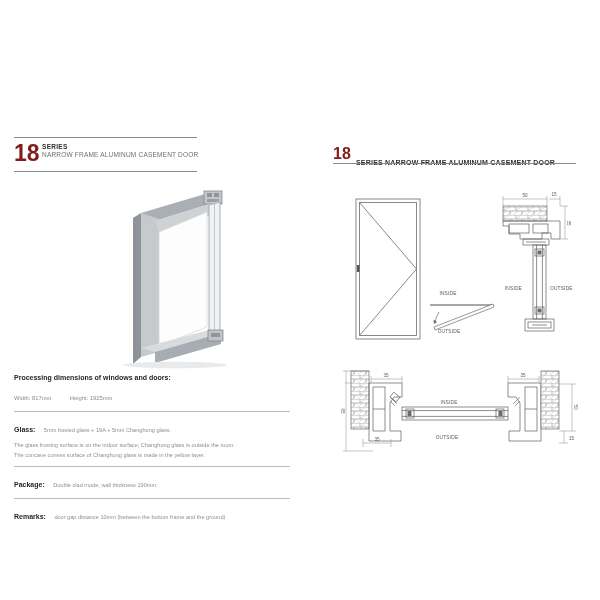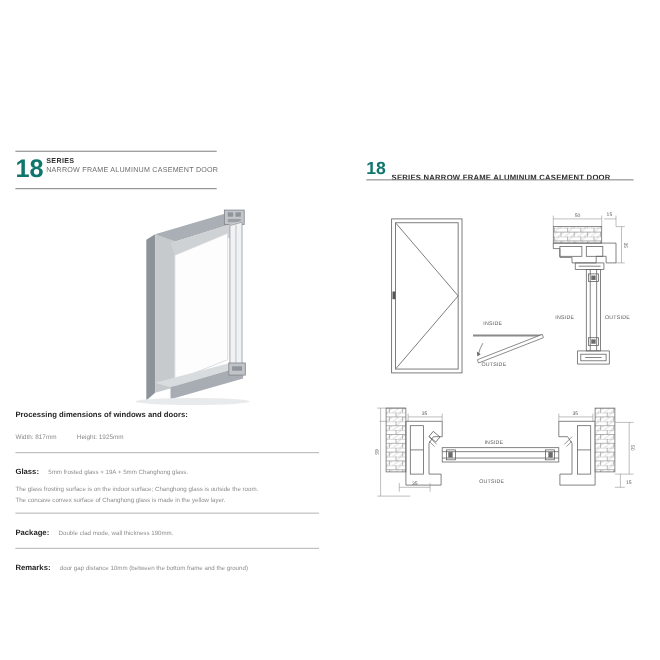--- a/index.html
+++ b/index.html
@@ -2,21 +2,21 @@
 <html><head>
 <meta charset="utf-8">
 <style>
   html,body{margin:0;padding:0;}
   body{width:600px;height:600px;background:#ffffff;position:relative;overflow:hidden;
        font-family:"Liberation Sans","DejaVu Sans",sans-serif;color:#3a3a3a;}
   .abs{position:absolute;}
   .hr{position:absolute;height:1px;background:#b9b9b9;}
   .hr.dark{background:#8a8a8a;}
   
-  .series-num{font-weight:bold;color:#0f766e;line-height:1;}
+  .series-num{font-weight:bold;color:#7f1d1d;line-height:1;}
   .lh-num{font-size:23px;}
   .rh-num{font-size:16px;}
   .lh-series{font-size:6.5px;font-weight:bold;color:#2f2f2f;letter-spacing:.3px;}
   .lh-title{font-size:6.5px;color:#6f6f6f;letter-spacing:.2px;margin-top:1px;}
   .rh-title{font-size:7px;font-weight:bold;color:#2f2f2f;letter-spacing:.2px;}
   
   .spec-title{font-size:7px;font-weight:bold;color:#1f1f1f;}
   .spec-sub{font-size:5.8px;color:#8a8a8a;}
   .spec-label{font-size:7px;font-weight:bold;color:#1f1f1f;}
   .spec-val{font-size:5.6px;color:#8f8f8f;font-weight:normal;}

